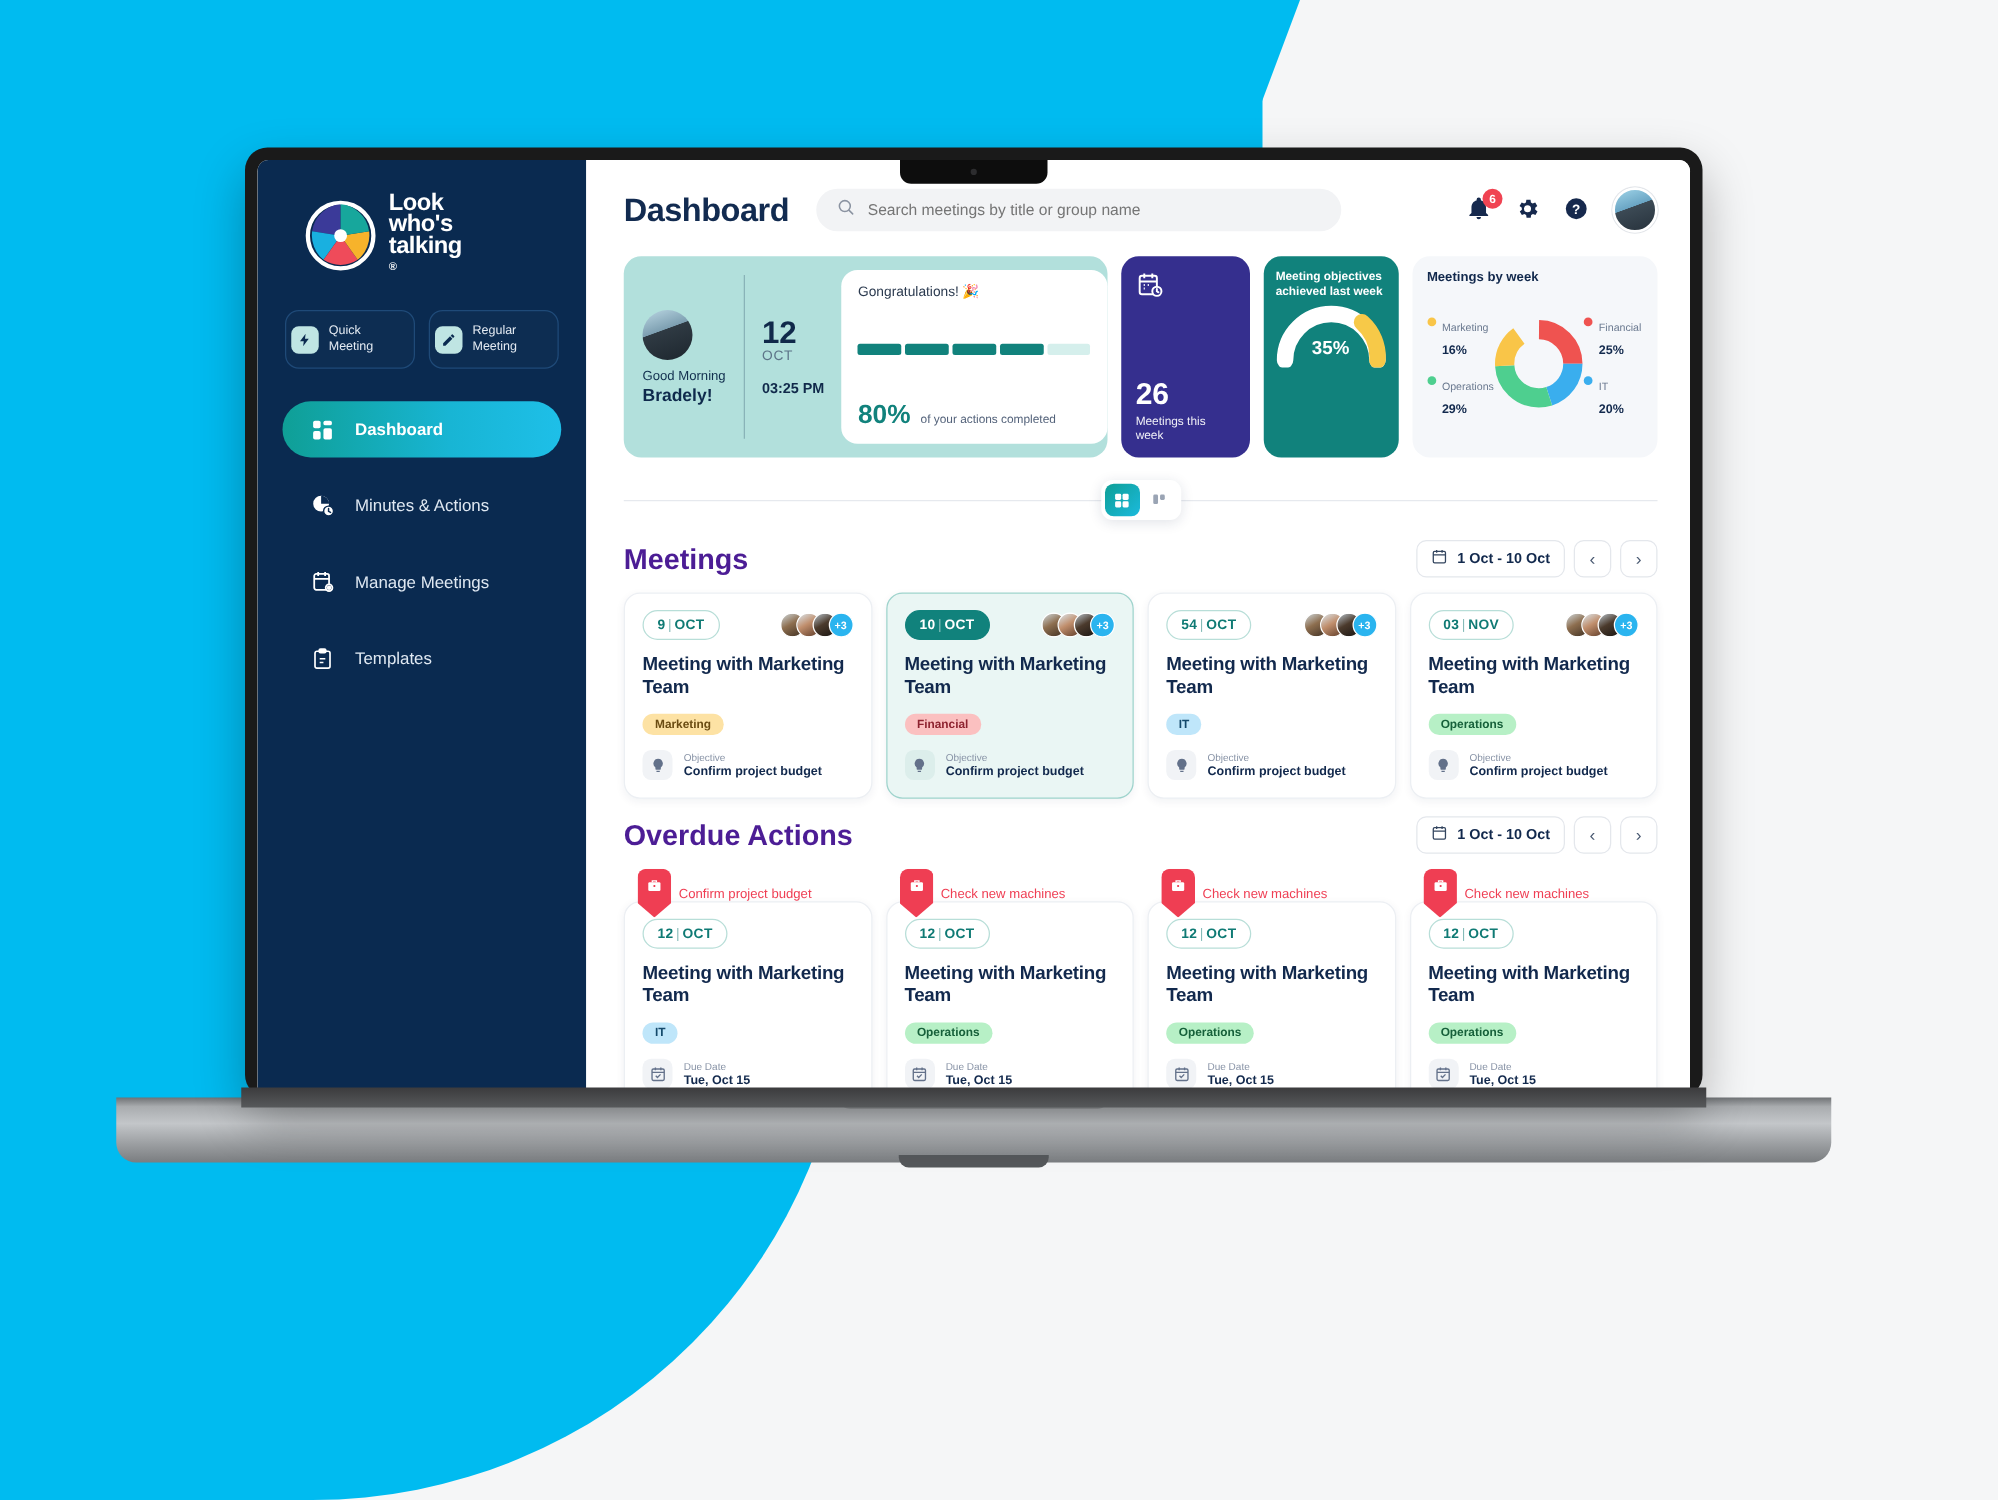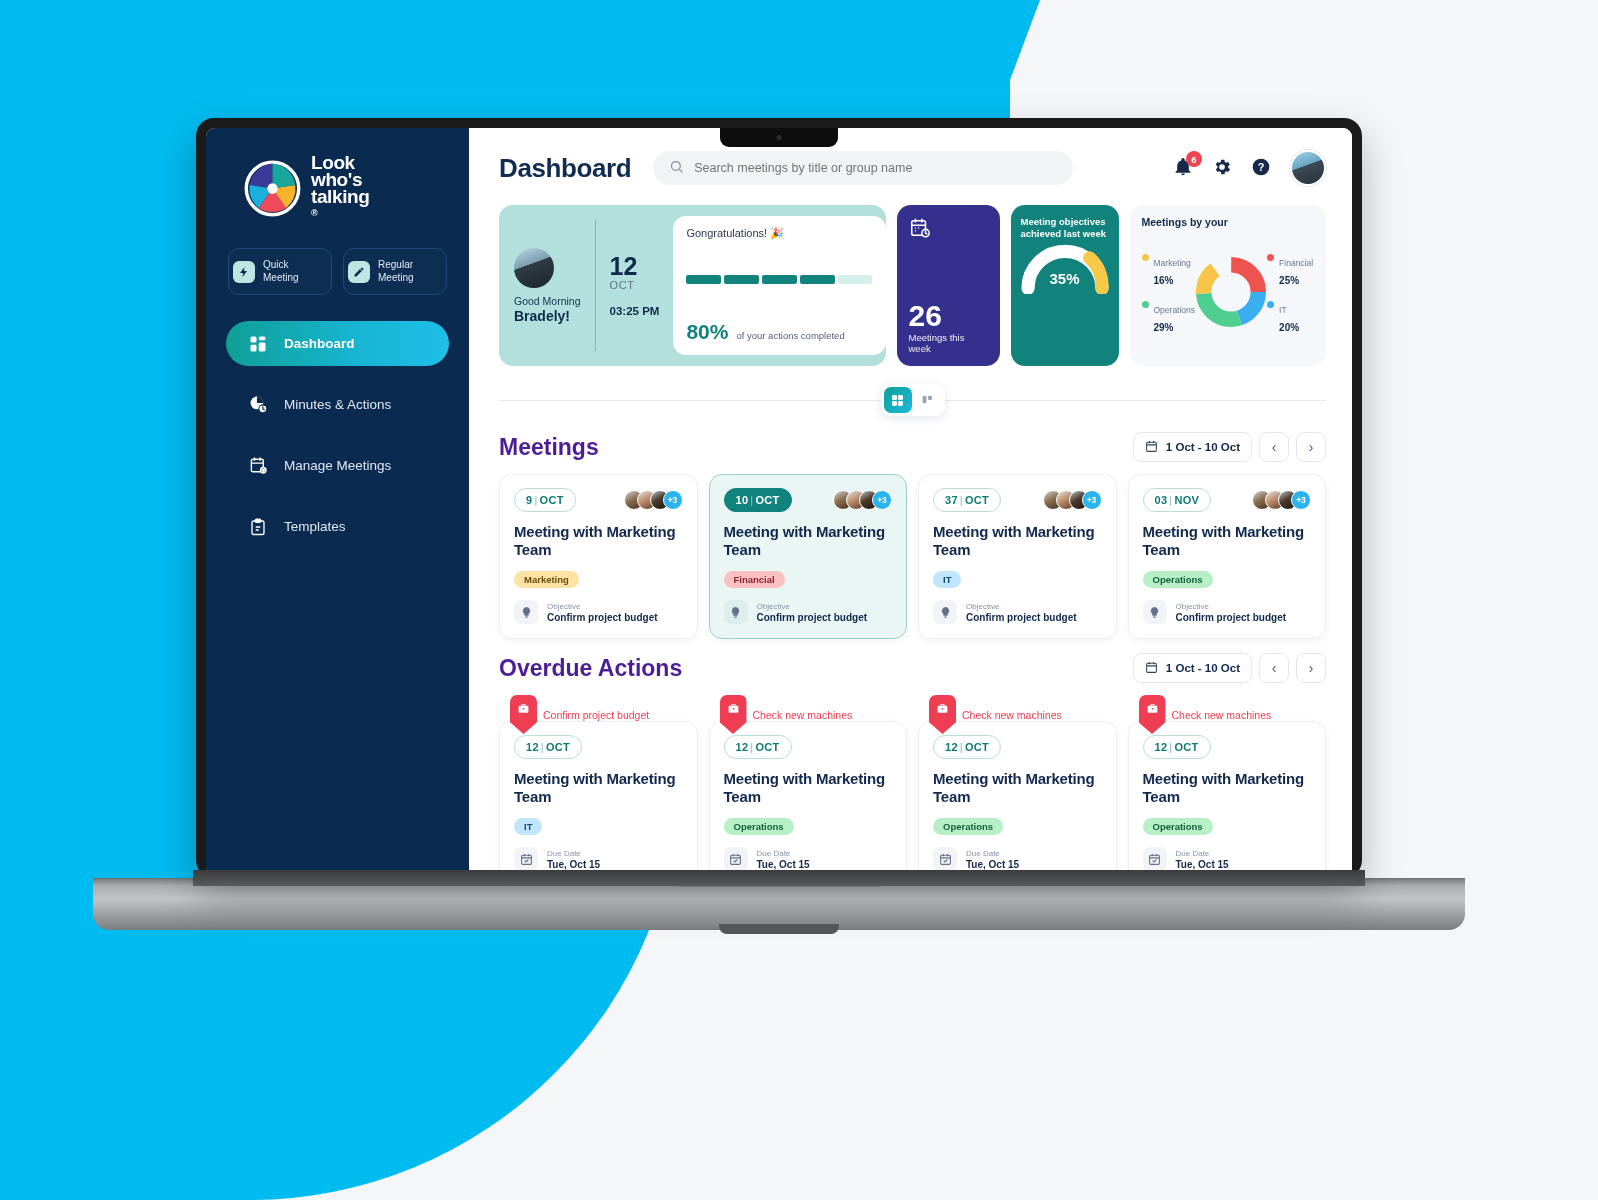--- a/index.html
+++ b/index.html
@@ -163,21 +163,21 @@
   .prog-seg { height:9px; flex:1; border-radius:2px; background:#d5efec; }
   .prog-seg.on { background:#11827c; }
   .congrats-b { display:flex; align-items:baseline; gap:8px; }
   .pct { font-size:21px; font-weight:bold; color:#11827c; }
   .pct-lbl { font-size:9.5px; color:#53627a; }
 
   .card-meet {
     width:103px; flex:none; background:#352f8e; border-radius:14px;
     color:#fff; padding:12px 12px; display:flex; flex-direction:column; justify-content:space-between;
   }
-  .cm-num { font-size:30px; font-weight:bold; line-height:32px; }
+  .cm-num { font-size:24px; font-weight:bold; line-height:32px; }
   .cm-lbl { font-size:9.5px; opacity:.92; }
 
   .card-gauge {
     width:108px; flex:none; background:#11827c; border-radius:14px;
     color:#fff; padding:11px 10px 6px 10px; position:relative;
   }
   .cg-t { font-size:9.5px; font-weight:bold; line-height:12px; margin-bottom:2px; }
 
   .card-donut {
     flex:1 1 185px; background:#f5f7fa; border-radius:14px; padding:11px 12px;
@@ -487,21 +487,21 @@
             <div style="position:relative;height:48px;">
               <svg width="88" height="52" viewBox="0 0 100 58" style="position:absolute;left:50%;transform:translateX(-50%);top:0;">
                 <path d="M8 52 A42 42 0 0 1 92 52" fill="none" stroke="#ffffff" stroke-width="15" stroke-linecap="round"></path>
                 <path d="M78 17.5 A42 42 0 0 1 92 52" fill="none" stroke="#f7c948" stroke-width="15" stroke-linecap="round"></path>
               </svg>
               <div style="position:absolute;left:0;right:0;top:28px;text-align:center;font-size:15px;font-weight:bold;color:#fff;">35%</div>
             </div>
           </div>
 
           <div class="card-donut">
-            <div class="cd-t">Meetings by your</div>
+            <div class="cd-t">Meetings by week</div>
             <div class="cd-body">
               <div class="cd-col">
                 <div class="lg-item">
                   <span class="lg-dot" style="background:#f9c548"></span>
                   <span>
                     <span class="lg-name">Marketing</span><br>
                     <span class="lg-val">16%</span>
                   </span>
                 </div>
                 <div class="lg-item">
@@ -626,21 +626,21 @@
               </div>
               <div>
                 <div class="foot-k">Objective</div>
                 <div class="foot-v">Confirm project budget</div>
               </div>
             </div>
           </div>
 
           <div class="mcard">
             <div class="mc-top">
-              <div class="date-chip"><span>37</span><i>|</i><span>OCT</span></div>
+              <div class="date-chip"><span>54</span><i>|</i><span>OCT</span></div>
               <div class="stack">
                 <div class="st-av st-a1"></div>
                 <div class="st-av st-a2"></div>
                 <div class="st-av st-a3"></div>
                 <div class="st-more">+3</div>
               </div>
             </div>
             <div class="mc-title">Meeting with Marketing Team</div>
             <div class="tag tag-it">IT</div>
             <div class="mc-foot">

